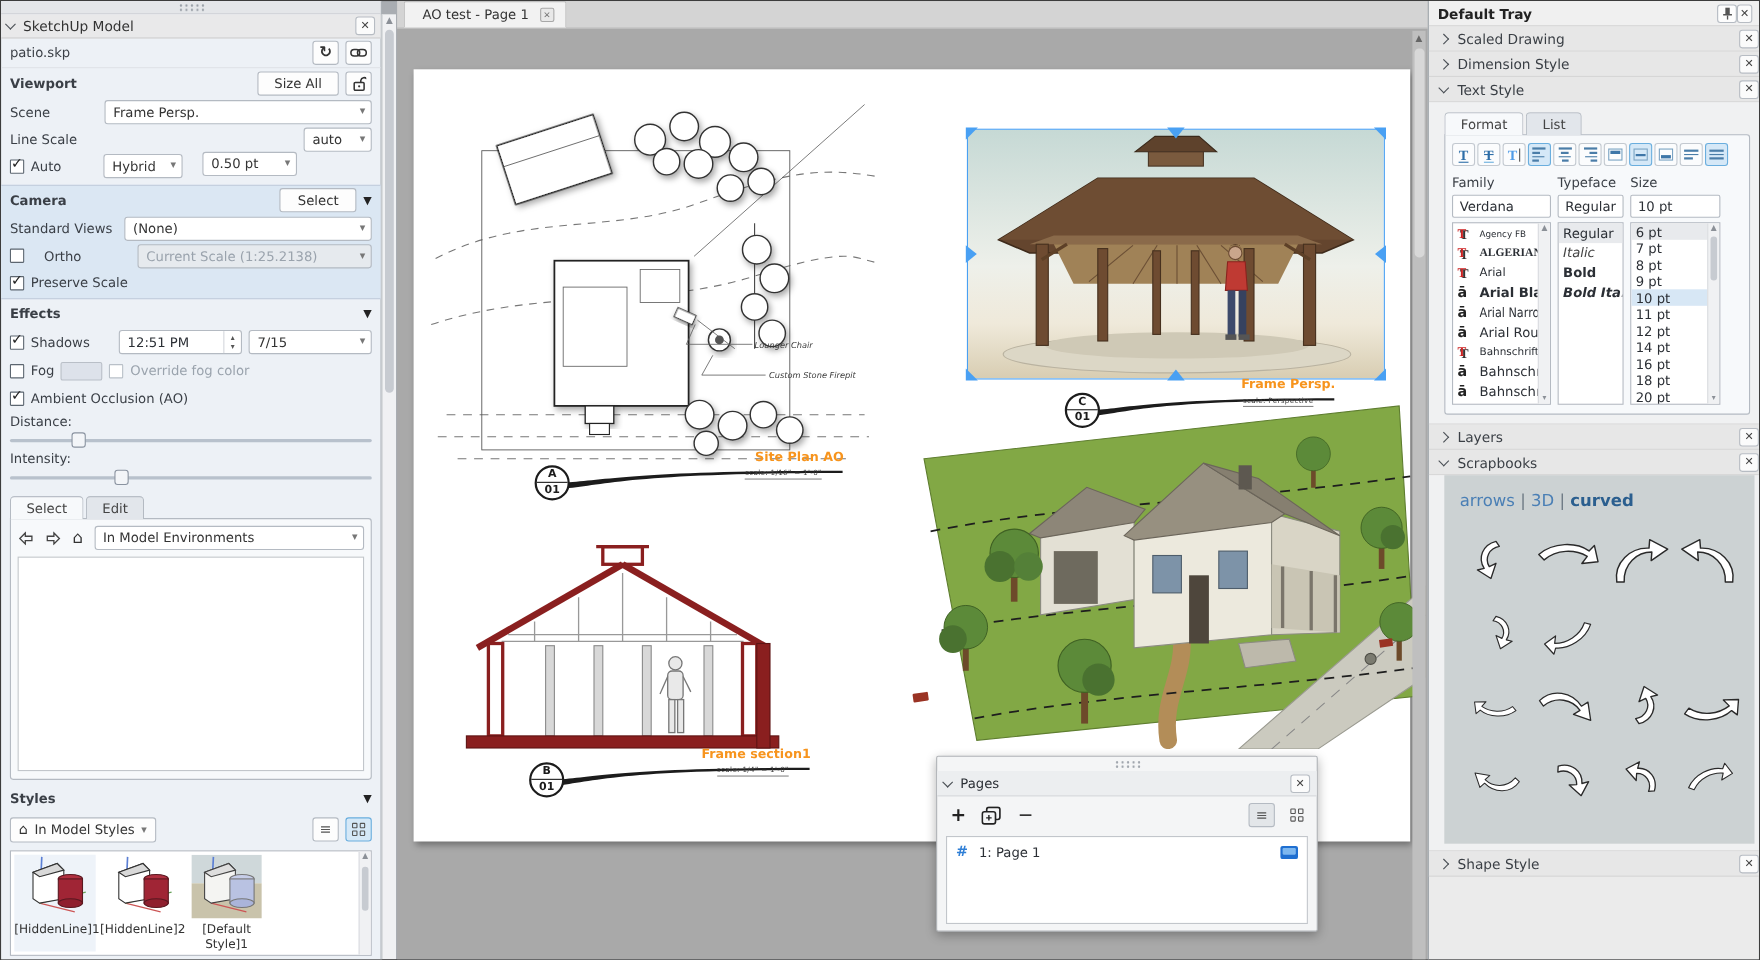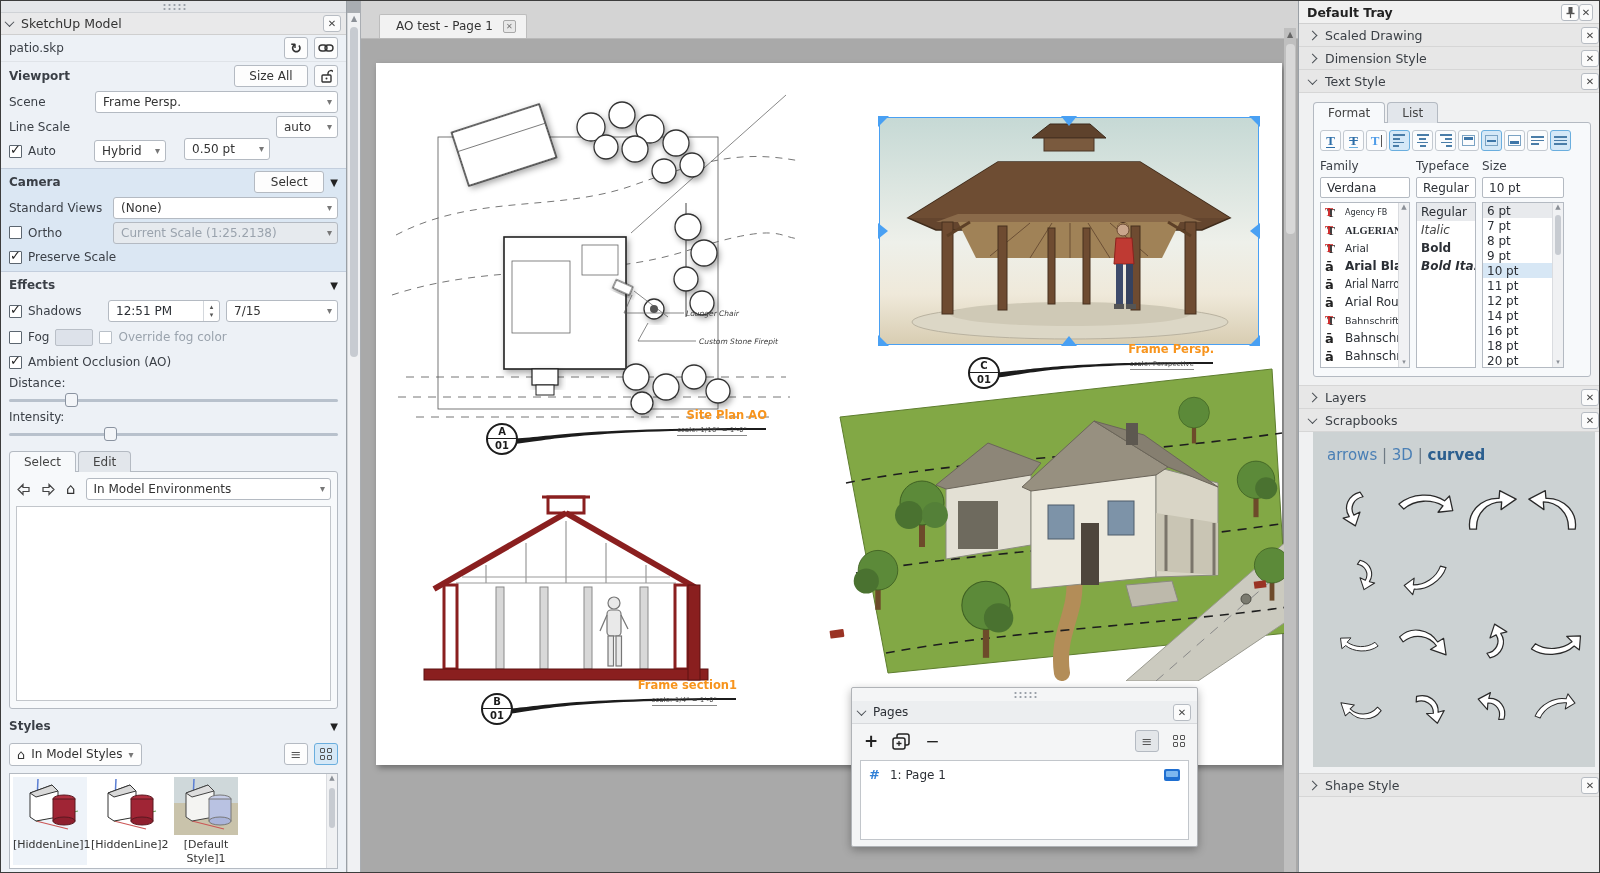--- a/index.html
+++ b/index.html
@@ -49,21 +49,21 @@
   
   .thumbwrap { margin:4px 8px; background:#fff; border:1px solid #b4bac2; position:relative; height:96px; overflow:hidden; }
   .thumbs { display:flex; gap:4px; padding:3px 14px 0 3px; }
   .thumb { width:74px; text-align:center; font-size:11px; color:#333; }
   .thumb.sel { background:#eef3f9; }
   .thumb .img { width:64px; height:58px; margin:0 auto; }
   .thumb .cap { line-height:1.15; }
 
   
   #canvas { position:absolute; left:360px; top:0; width:937px; height:873px; background:#a9a9a9; }
-  #tabbar { height:38px; background:#d4d4d4; border-bottom:1px solid #b9b9b9; display:flex; align-items:flex-end; padding-left:18px; }
+  #tabbar { height:25px; background:#d4d4d4; border-bottom:1px solid #b9b9b9; display:flex; align-items:flex-end; padding-left:6px; }
   #doctab { display:flex; align-items:center; gap:10px; background:#f2f2f2; border:1px solid #bdbdbd; border-bottom:none; padding:4px 10px 5px 16px; font-size:12px; color:#333; border-radius:2px 2px 0 0; }
   .tabclose { width:13px; height:13px; border:1px solid #a8a8a8; border-radius:2px; font-size:8px; color:#777; display:inline-flex; align-items:center; justify-content:center; background:#e8e8e8;}
   #paper { position:absolute; left:15px; top:62px; width:906px; height:702px; background:#fff; box-shadow:2px 3px 6px rgba(0,0,0,.35); }
   #canvScroll { position:absolute; right:2px; top:27px; bottom:0; width:12px; background:#bfbfbf; }
   #canvScroll .up { position:absolute; top:2px; left:0; width:12px; text-align:center; font-size:8px; color:#666; }
   #canvScroll .th { position:absolute; top:16px; left:1.5px; width:9px; height:190px; background:#d8d8d8; border-radius:4px; }
 
   
   .callout { position:absolute; }
   .callout svg { position:absolute; left:0; top:0; overflow:visible; }
@@ -229,21 +229,21 @@
       </div>
       <div class="row" style="height:25px;">
         <span class="lbl" style="width:98px;">Standard Views</span>
         <span class="dd" style="flex:1;">
             <span>(None)</span>
             <span class="car">▾</span>
           </span>
       </div>
       <div class="row" style="height:25px;">
         <span class="chk" style="background:#fff;"></span>
-        <span class="lbl" style="width:79px;">Ortho</span>
+        <span class="lbl" style="width:79px;margin-left:12px;">Ortho</span>
         <span class="dd dis" style="flex:1;">
             <span>Current Scale (1:25.2138)</span>
             <span class="car">▾</span>
           </span>
       </div>
       <div class="row" style="height:24px;">
         <span class="chk">
             <span class="ck">✓</span>
           </span>
         <span class="lbl">Preserve Scale</span>

